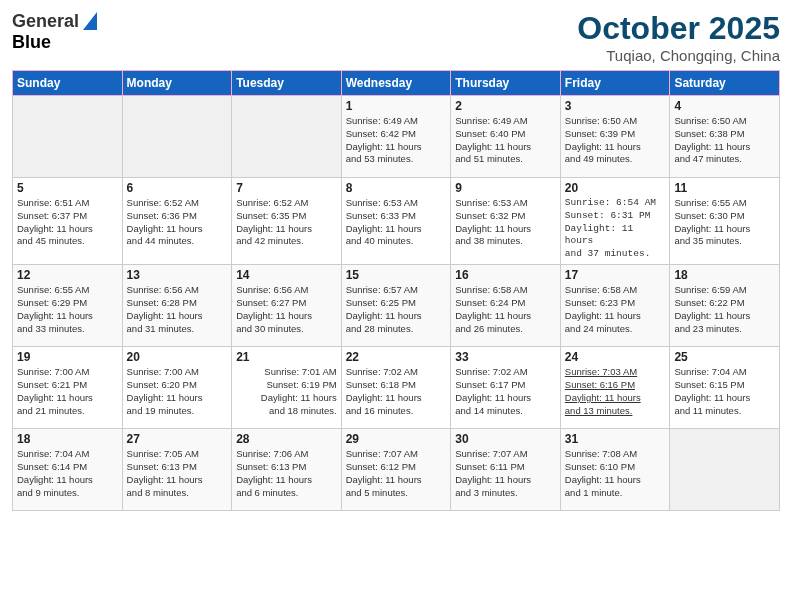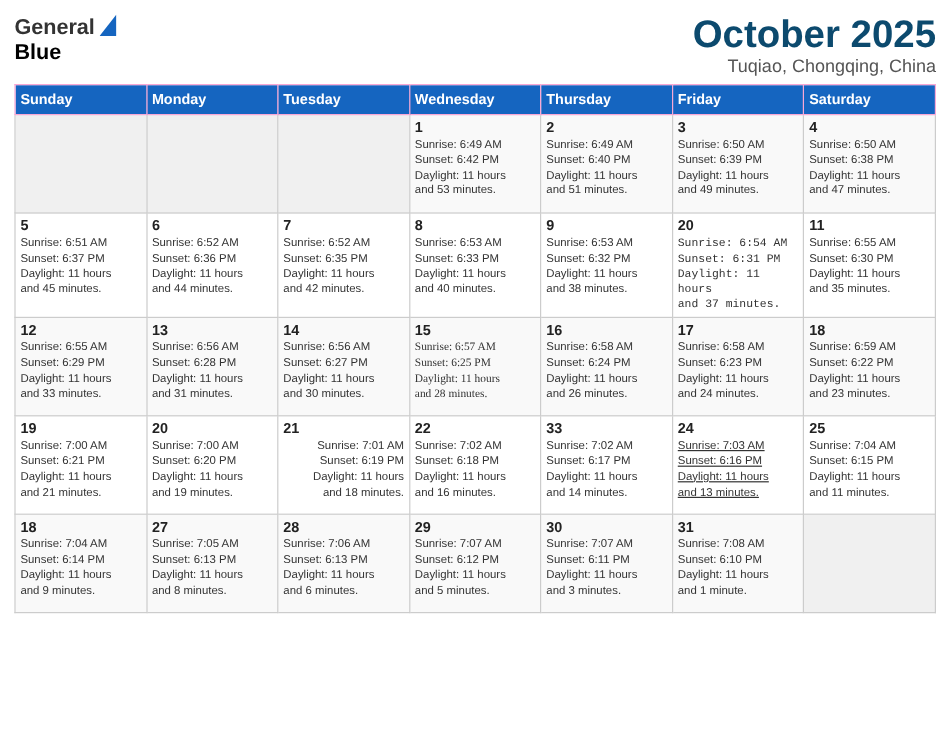--- a/index.html
+++ b/index.html
@@ -227,21 +227,21 @@
           </td>
           <td>
             <div class="day-number">14</div>
             <div class="day-info" style="white-space: pre-line;">Sunrise: 6:56 AM
 Sunset: 6:27 PM
 Daylight: 11 hours
 and 30 minutes.</div>
           </td>
           <td>
             <div class="day-number">15</div>
-            <div class="day-info" style="white-space: pre-line; font-family: Liberation Serif, serif;">Sunrise: 6:57 AM
+            <div class="day-info" style="white-space: pre-line;">Sunrise: 6:57 AM
 Sunset: 6:25 PM
 Daylight: 11 hours
 and 28 minutes.</div>
           </td>
           <td>
             <div class="day-number">16</div>
             <div class="day-info" style="white-space: pre-line;">Sunrise: 6:58 AM
 Sunset: 6:24 PM
 Daylight: 11 hours
 and 26 minutes.</div>

